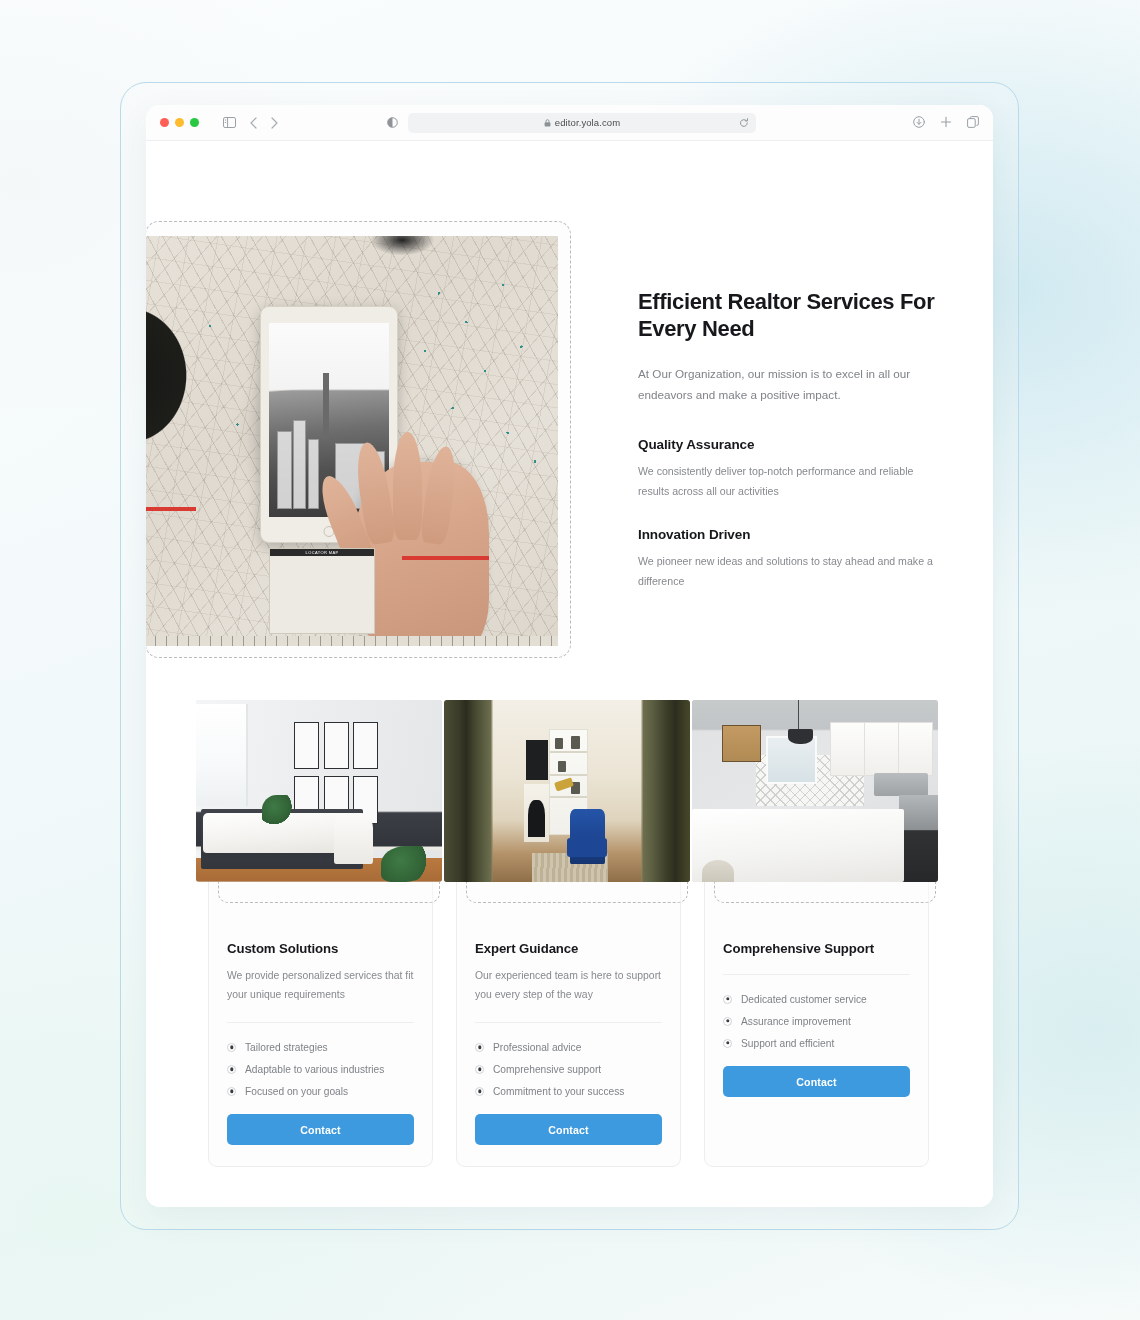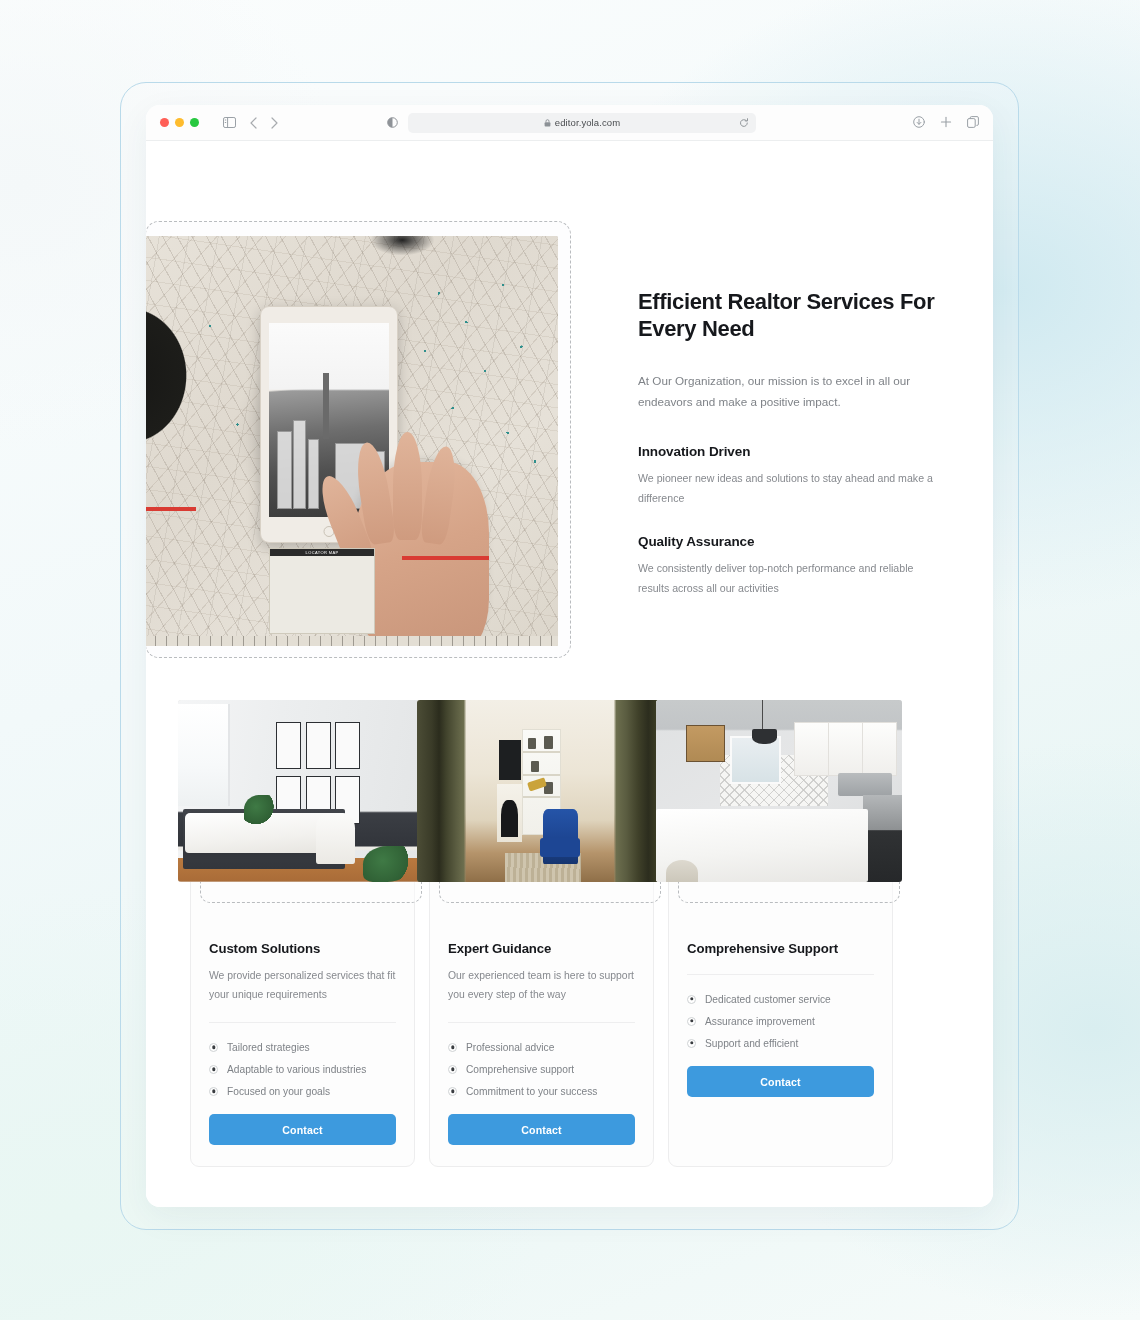--- a/index.html
+++ b/index.html
@@ -266,21 +266,21 @@
     width: 300px;
   }
   .hero-title {
     font-size: 22px;
     line-height: 1.24;
     font-weight: 700;
     color: #16181c;
     letter-spacing: -0.35px;
   }
   .hero-sub {
-    margin-top: 27px;
+    margin-top: 20px;
     font-size: 11.7px;
     line-height: 1.82;
     color: #7f8388;
   }
   .feature-block { margin-top: 32px; }
   .feature-block + .feature-block { margin-top: 26px; }
   .feature-title {
     font-size: 13.5px;
     font-weight: 700;
     color: #16181c;
@@ -289,24 +289,24 @@
   .feature-text {
     margin-top: 10px;
     font-size: 10.6px;
     line-height: 1.85;
     color: #86898e;
   }
 
   
   .cards-row {
     position: absolute;
-    left: 44px;     
+    left: 62px;     
     top: 587px;     
     display: flex;
-    gap: 14px;
+    gap: 23px;
   }
 
   .card {
     width: 225px;
     background: #fdfdfd;
     border: 1px solid #ededee;
     border-radius: 9px;
     position: relative;
     padding-top: 193px;
   }
@@ -673,27 +673,27 @@
       <div class="red-strip" style="left:0;top:66%;width:21%;"></div>
       <div class="red-strip" style="left:66%;top:78%;width:19%;"></div>
       <div class="ruler-strip"></div>
     </div>
 
     <div class="hero-copy">
       <h1 class="hero-title">Efficient Realtor Services For Every Need</h1>
       <p class="hero-sub">At Our Organization, our mission is to excel in all our endeavors and make a positive impact.</p>
 
       <div class="feature-block">
+        <div class="feature-title">Quality Assurance</div>
+        <div class="feature-text">We consistently deliver top-notch performance and reliable results across all our activities</div>
+      </div>
+
+      <div class="feature-block">
         <div class="feature-title">Innovation Driven</div>
         <div class="feature-text">We pioneer new ideas and solutions to stay ahead and make a difference</div>
-      </div>
-
-      <div class="feature-block">
-        <div class="feature-title">Quality Assurance</div>
-        <div class="feature-text">We consistently deliver top-notch performance and reliable results across all our activities</div>
       </div>
     </div>
 
     <div class="cards-row">
 
       <div class="card">
         <div class="card-image-selection"></div>
         <div class="card-image">
           <div class="photo-bedroom">
             <div class="window-left"></div>

